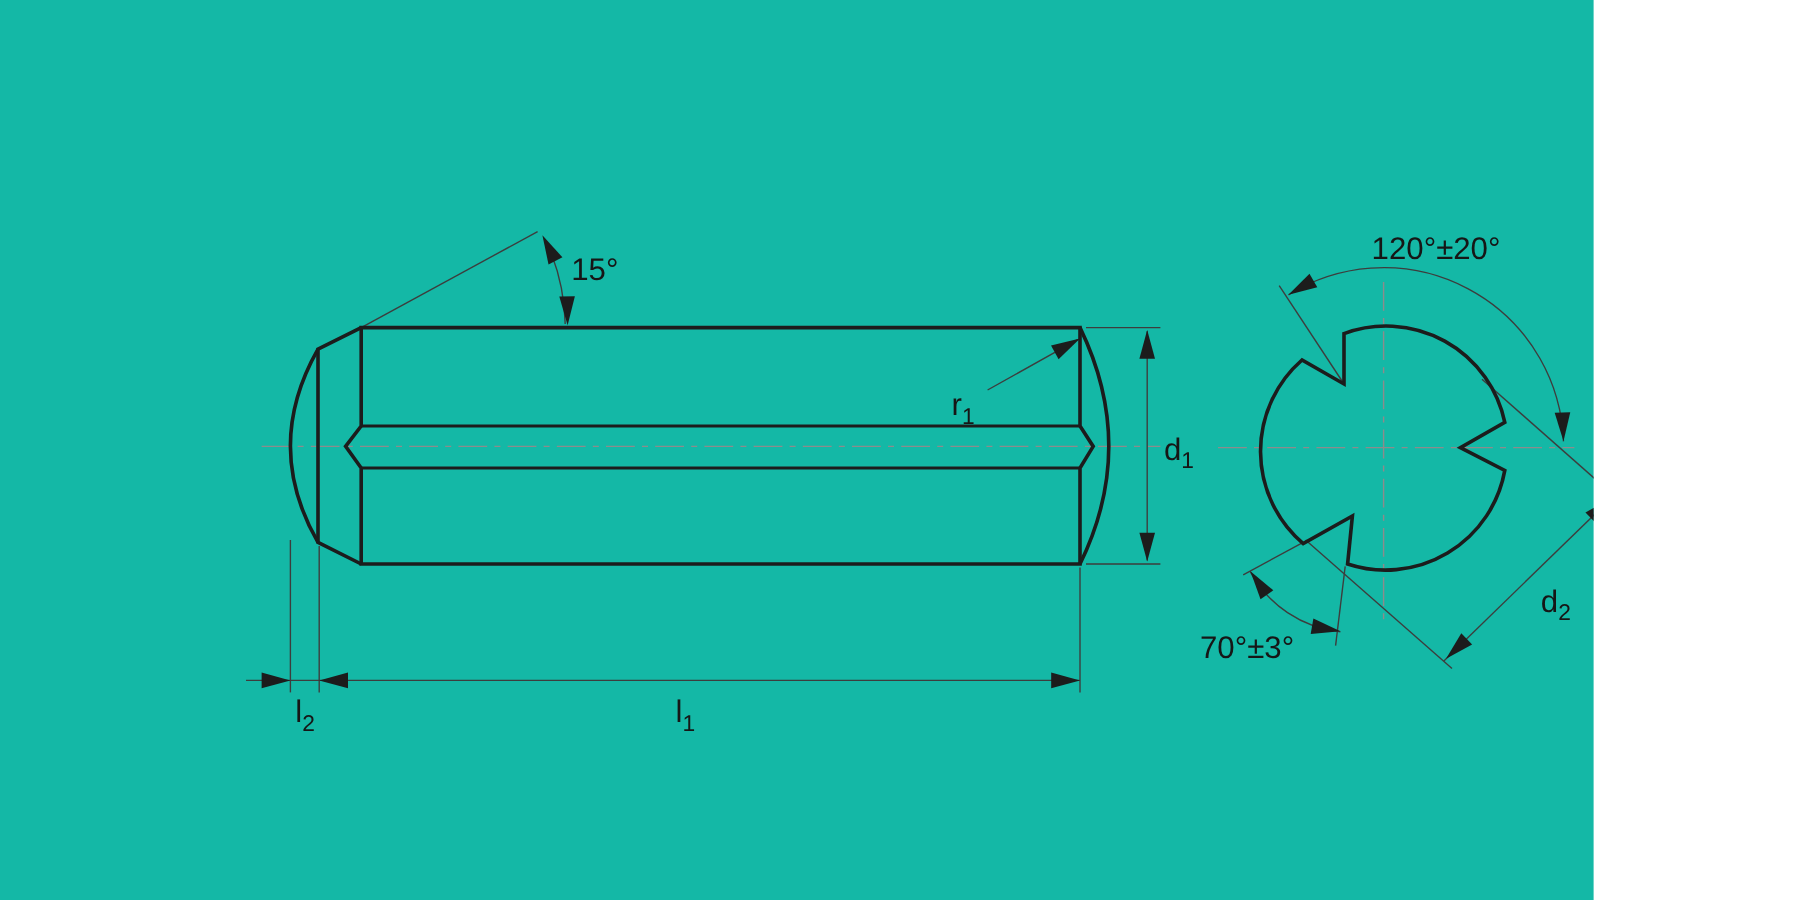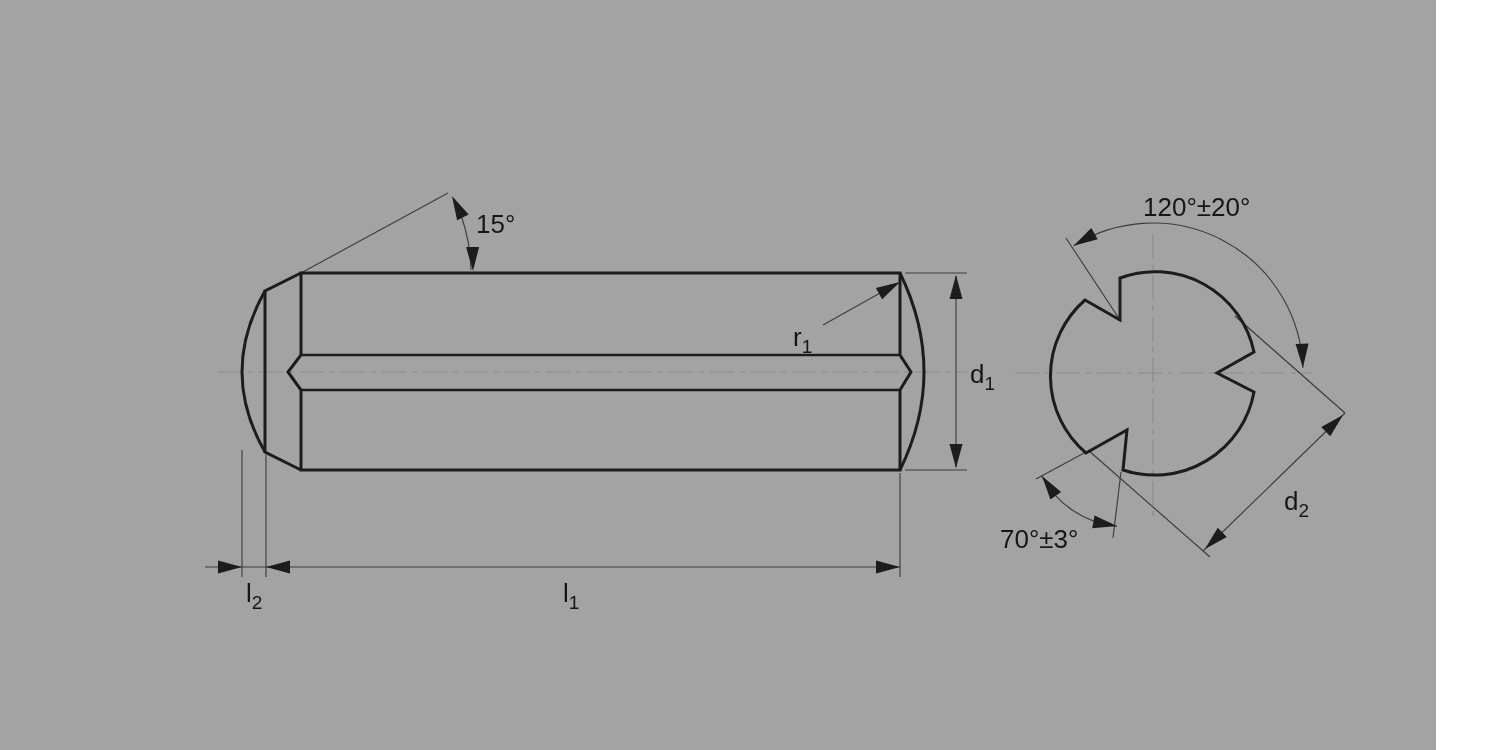--- a/index.html
+++ b/index.html
@@ -1,16 +1,16 @@
 <!DOCTYPE html>
 <html><head>
 <meta charset="utf-8">
 <style>
   html,body{margin:0;padding:0;background:#fff;}
-  .stage{width:1436px;height:750px;background:#a3a3a3;position:relative;overflow:hidden;}
+  .stage{width:1328px;height:750px;background:#14b8a6;position:relative;overflow:hidden;}
   svg{display:block;}
   text{font-family:"Liberation Sans","DejaVu Sans",sans-serif;font-size:26px;fill:#161616;}
   tspan.sub{font-size:19px;}
   .thick{fill:none;stroke-width:3;stroke-linejoin:miter;stroke-linecap:butt;}
   .medium{fill:none;stroke-width:2.4;}
   .thin{fill:none;stroke-width:1.15;}
   .cline{fill:none;stroke-width:1.2;stroke-dasharray:24 6 5 6;}
   .arrow{stroke:none;}
 </style>
 </head>

